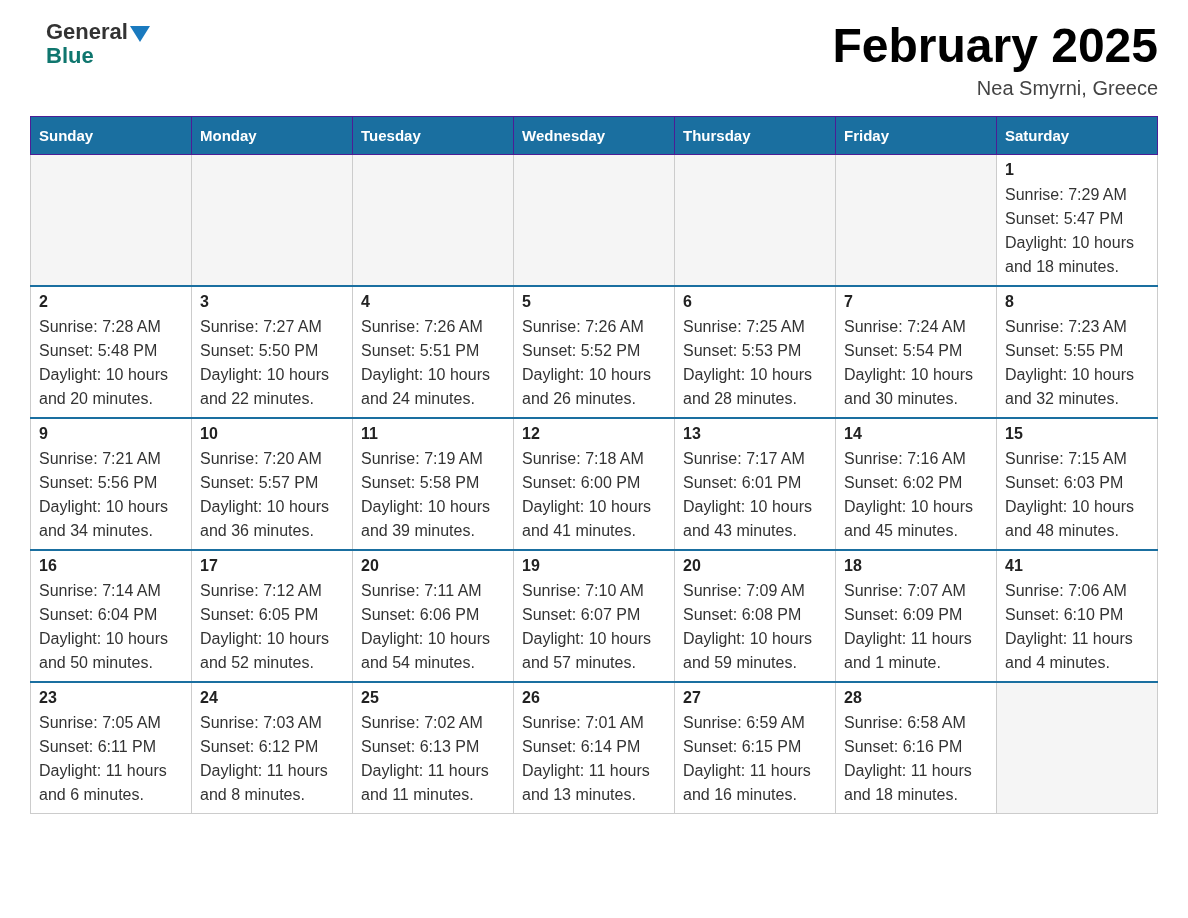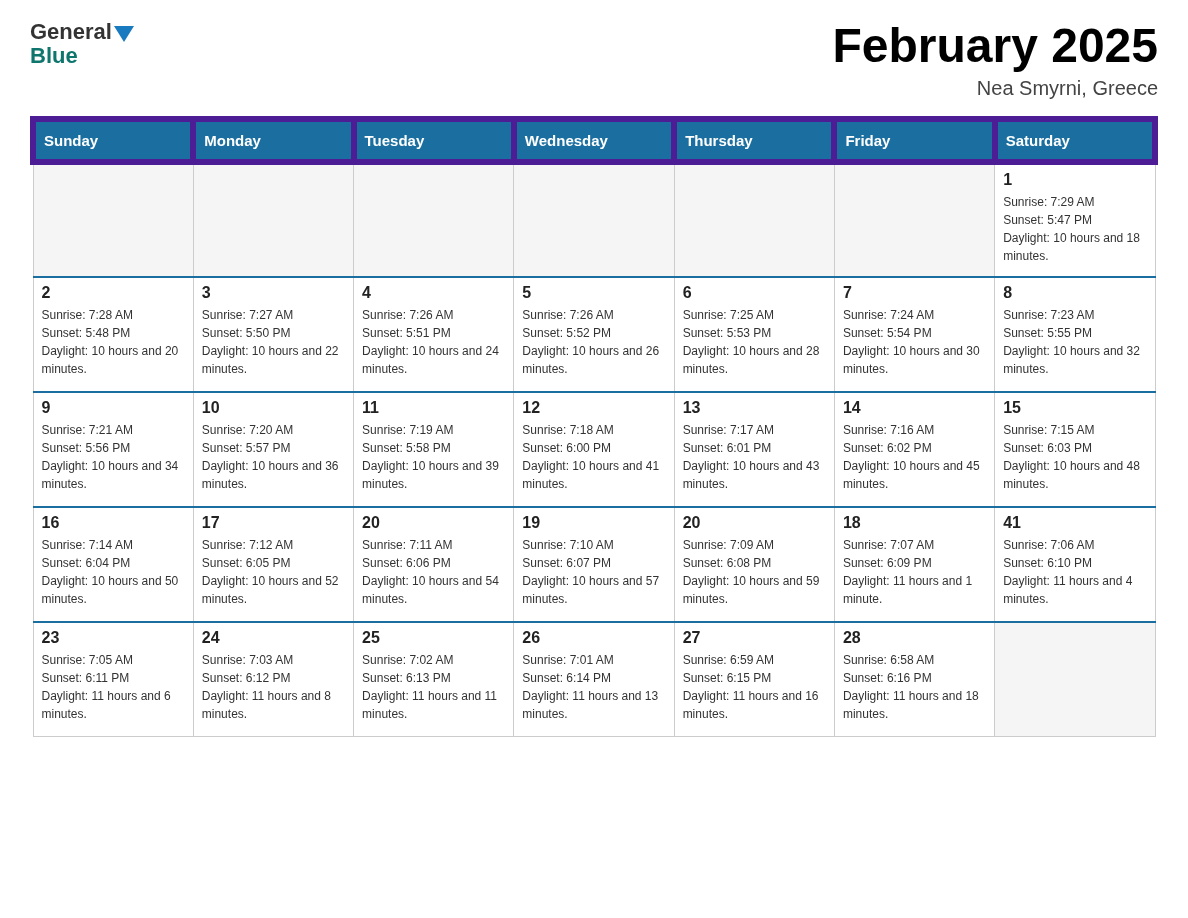--- a/index.html
+++ b/index.html
@@ -13,20 +13,21 @@
     .header {
       display: flex;
       justify-content: space-between;
       align-items: flex-start;
       margin-bottom: 16px;
     }
     .logo {
       display: flex;
       align-items: center;
       gap: 0;
+      margin-left: 16px;
     }
     .logo-text {
       font-size: 22px;
       font-weight: bold;
       color: #333;
       line-height: 1.1;
     }
     .logo-icon {
       width: 0;
       height: 0;
@@ -65,41 +66,41 @@
       border-collapse: collapse;
       table-layout: fixed;
     }
     .calendar th {
       background-color: #1a6fa0;
       color: #fff;
       font-size: 15px;
       font-weight: bold;
       padding: 10px 8px;
       text-align: left;
-      border: 6px solid #4c1d95;
+      border: 1px solid #4c1d95;
     }
     .calendar td {
       border: 1px solid #ccc;
       vertical-align: top;
       padding: 6px 8px;
       height: 115px;
       background: #fff;
     }
     .calendar td.empty {
       background: #f5f5f5;
     }
     .day-number {
       font-size: 16px;
       font-weight: bold;
       color: #222;
       display: block;
       margin-bottom: 4px;
     }
     .day-info {
-      font-size: 12px;
+      font-size: 16px;
       color: #333;
       line-height: 1.5;
     }
     .row-divider td {
       border-top: 2px solid #1a6fa0;
     }
   </style>
 </head>
 <body>
 

